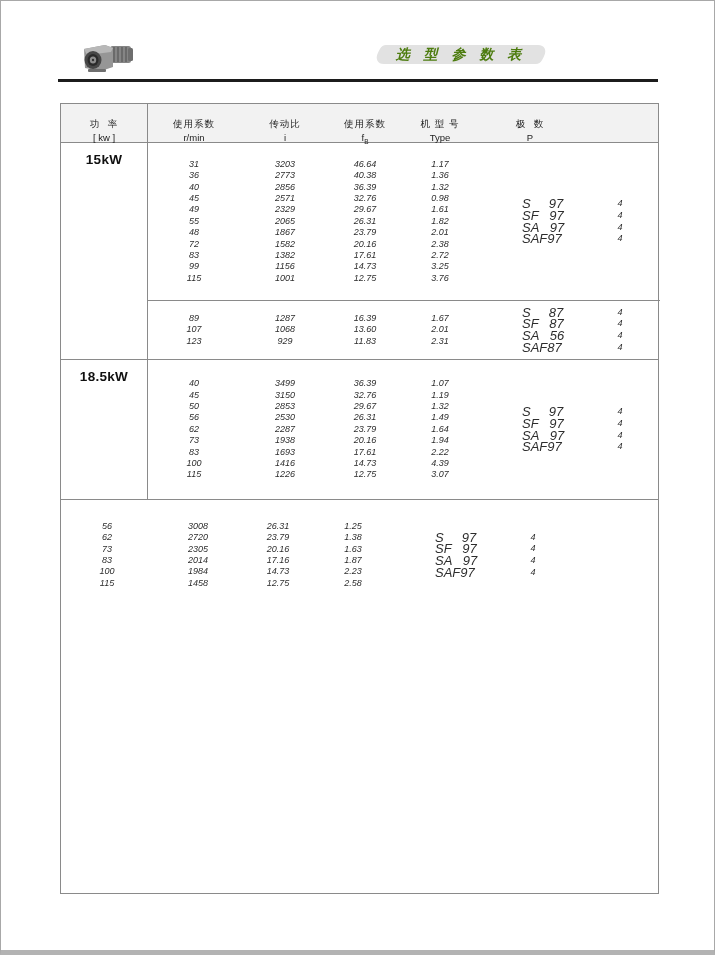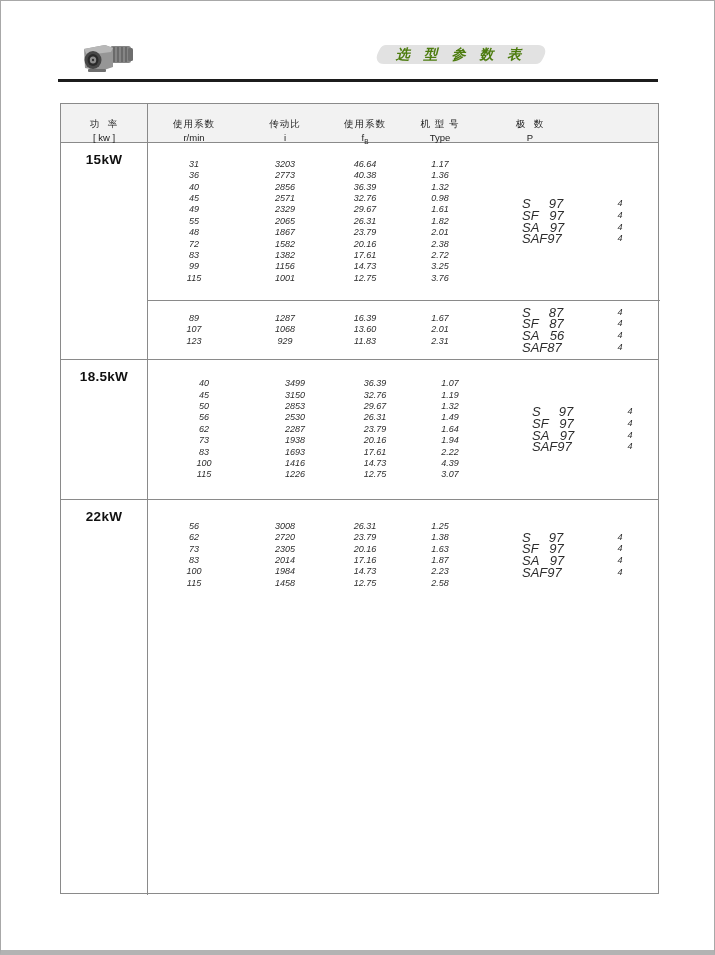--- a/index.html
+++ b/index.html
@@ -41,21 +41,21 @@
   }
   .th { text-align:center; padding-top:5px; font-size:9.5px; line-height:14px; color:#222; }
   .th .cn { letter-spacing:1px; white-space:pre;margin-top:8px; }
   .th-power { border-right:1px solid #8a8a8a; }
   .th sub { font-size:6.5px; }
 
   .sections { display:flex; flex-direction:column; }
   .section { display:flex; }
   .section + .section { border-top:1px solid #8a8a8a; }
   .section:nth-child(1){ height:216px; }
-  .section:nth-child(2){ height:140px;gap:10px; }
+  .section:nth-child(2){ height:140px; }
   .section:nth-child(3){ height:396px; }
 
   .power-cell {
     width:87px; flex:0 0 87px; border-right:1px solid #8a8a8a;
     text-align:center; padding-top:9px;
     font-size:13.5px; font-weight:700; color:#111; letter-spacing:0.3px;
   }
   .section-content { flex:1; display:flex; flex-direction:column;font-style:italic; }
 
   .block { display:flex; align-items:center; }
@@ -275,21 +275,20 @@
               <div class="poles">
                 <div class="line">4</div>
                 <div class="line">4</div>
                 <div class="line">4</div>
                 <div class="line">4</div>
               </div>
             </div>
           </div>
         </div>
         <div class="section">
-          <div class="power-cell">22kW</div>
           <div class="section-content">
             <div class="block">
               <div class="numeric">
                 <div class="cell">56</div>
                 <div class="cell">3008</div>
                 <div class="cell">26.31</div>
                 <div class="cell">1.25</div>
                 <div class="cell">62</div>
                 <div class="cell">2720</div>
                 <div class="cell">23.79</div>

